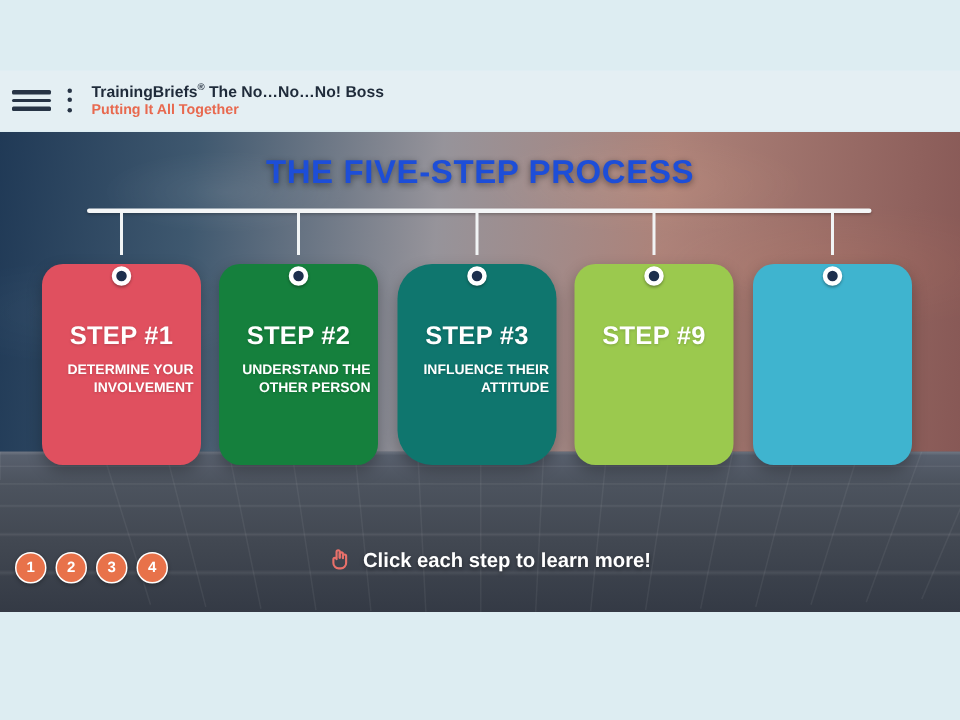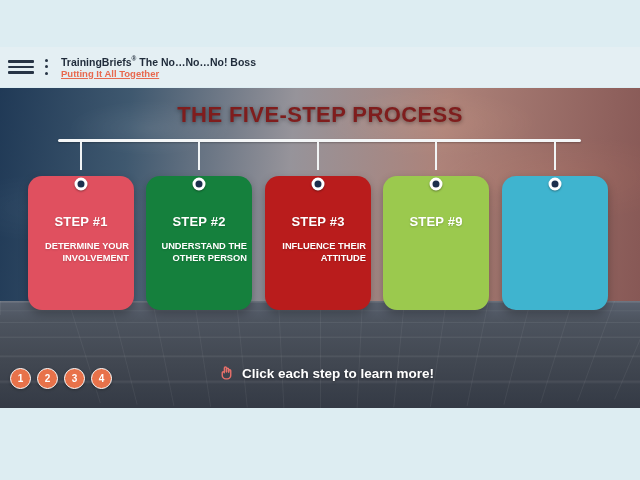--- a/index.html
+++ b/index.html
@@ -24,21 +24,21 @@
                justify-content: space-between; cursor: pointer; padding: 2px 0; }
   .hamburger span { display: block; height: 2.6px; width: 26px; background: #273445; border-radius: 1px; }
 
   .kebab { width: 10px; height: 18px; display: flex; flex-direction: column;
            align-items: center; justify-content: space-between; cursor: pointer; padding: 1px 0; }
   .kebab i { display: block; width: 3px; height: 3px; border-radius: 50%; background: #273445; }
 
   .titles { margin-left: 3px; line-height: 1.18; }
   .title-main { font-size: 10.5px; font-weight: bold; color: #1f2b3a; white-space: nowrap; }
   .title-main sup { font-size: 6.5px; vertical-align: super; }
-  .title-sub { font-size: 9.5px; font-weight: bold; color: #e8694f; white-space: nowrap; text-decoration: underline; }
+  .title-sub { font-size: 9.5px; font-weight: bold; color: #e8694f; white-space: nowrap; }
 
   .hdr-right { margin-left: auto; display: flex; align-items: center; gap: 9px; padding-right: 10px; }
 
   
   .logo { display: flex; align-items: center; gap: 2px; }
   .logo-mark { width: 17px; height: 17px; border-radius: 50%; border: 1.6px solid #2b3a4a;
                position: relative; background: #f2f8fa; }
   .logo-mark::before { content: ""; position: absolute; left: 50%; top: 50%;
                width: 1.4px; height: 5px; background: #2b3a4a; transform-origin: bottom center;
                transform: translate(-50%,-100%) rotate(38deg); }
@@ -128,21 +128,21 @@
     transform-origin: top center;
   }
   .ground-top-edge {
     position:absolute; left:0; top:213px; width:640px; height:2px;
     background:rgba(255,255,255,.08);
   }
 
   
   .slide-title {
     position:absolute; left:0; top:14px; width:640px; text-align:center;
-    font-size:22px; font-weight:bold; color:#7f1d1d; letter-spacing:.4px;
+    font-size:22px; font-weight:bold; color:#1d4ed8; letter-spacing:.4px;
     text-shadow: 0 1px 4px rgba(0,0,0,.45);
   }
 
   
   .rail {
     position:absolute; left:58px; top:51px; width:523px; height:2.6px;
     background:#f4f6f7; border-radius:2px; box-shadow:0 1px 2px rgba(0,0,0,.25);
   }
 
   
@@ -156,21 +156,21 @@
     cursor:pointer;
   }
   .hole {
     position:absolute; left:50%; top:22px; width:13px; height:13px;
     transform:translate(-50%,-50%);
     border-radius:50%; background:#1d2f4d; border:3px solid #ffffff;
     box-shadow: 0 1px 2px rgba(0,0,0,.35);
   }
   .card .num {
     position:absolute; left:0; right:0; top:38px; text-align:center;
-    font-size:13px; font-weight:bold; color:#fff; letter-spacing:.2px;
+    font-size:17px; font-weight:bold; color:#fff; letter-spacing:.2px;
     text-shadow:0 1px 2px rgba(0,0,0,.18);
   }
   .card .desc {
     position:absolute; left:5px; right:5px; top:64px; text-align:right;
     font-size:9.3px; font-weight:bold; color:#fff; line-height:1.30;
     text-shadow:0 1px 2px rgba(0,0,0,.15);
   }
 
   
   .pills { position:absolute; left:10px; top:280px; display:flex; gap:6px; }
@@ -259,21 +259,21 @@
         <div class="step" style="left: 146px;">
           <div class="drop"></div>
           <div class="card" style="background: #15803d;">
             <div class="num">STEP #2</div>
             <div class="desc">UNDERSTAND THE<br>OTHER PERSON</div>
           </div>
           <div class="hole"></div>
         </div>
         <div class="step" style="left: 265px;">
           <div class="drop"></div>
-          <div class="card" style="background: #b91c1c;">
+          <div class="card" style="background: #0f766e; border-radius: 23px;">
             <div class="num">STEP #3</div>
             <div class="desc">INFLUENCE THEIR<br>ATTITUDE</div>
           </div>
           <div class="hole"></div>
         </div>
         <div class="step" style="left: 383px;">
           <div class="drop"></div>
           <div class="card" style="background: rgb(155, 201, 78);">
             <div class="num">STEP #9</div>
           </div>

